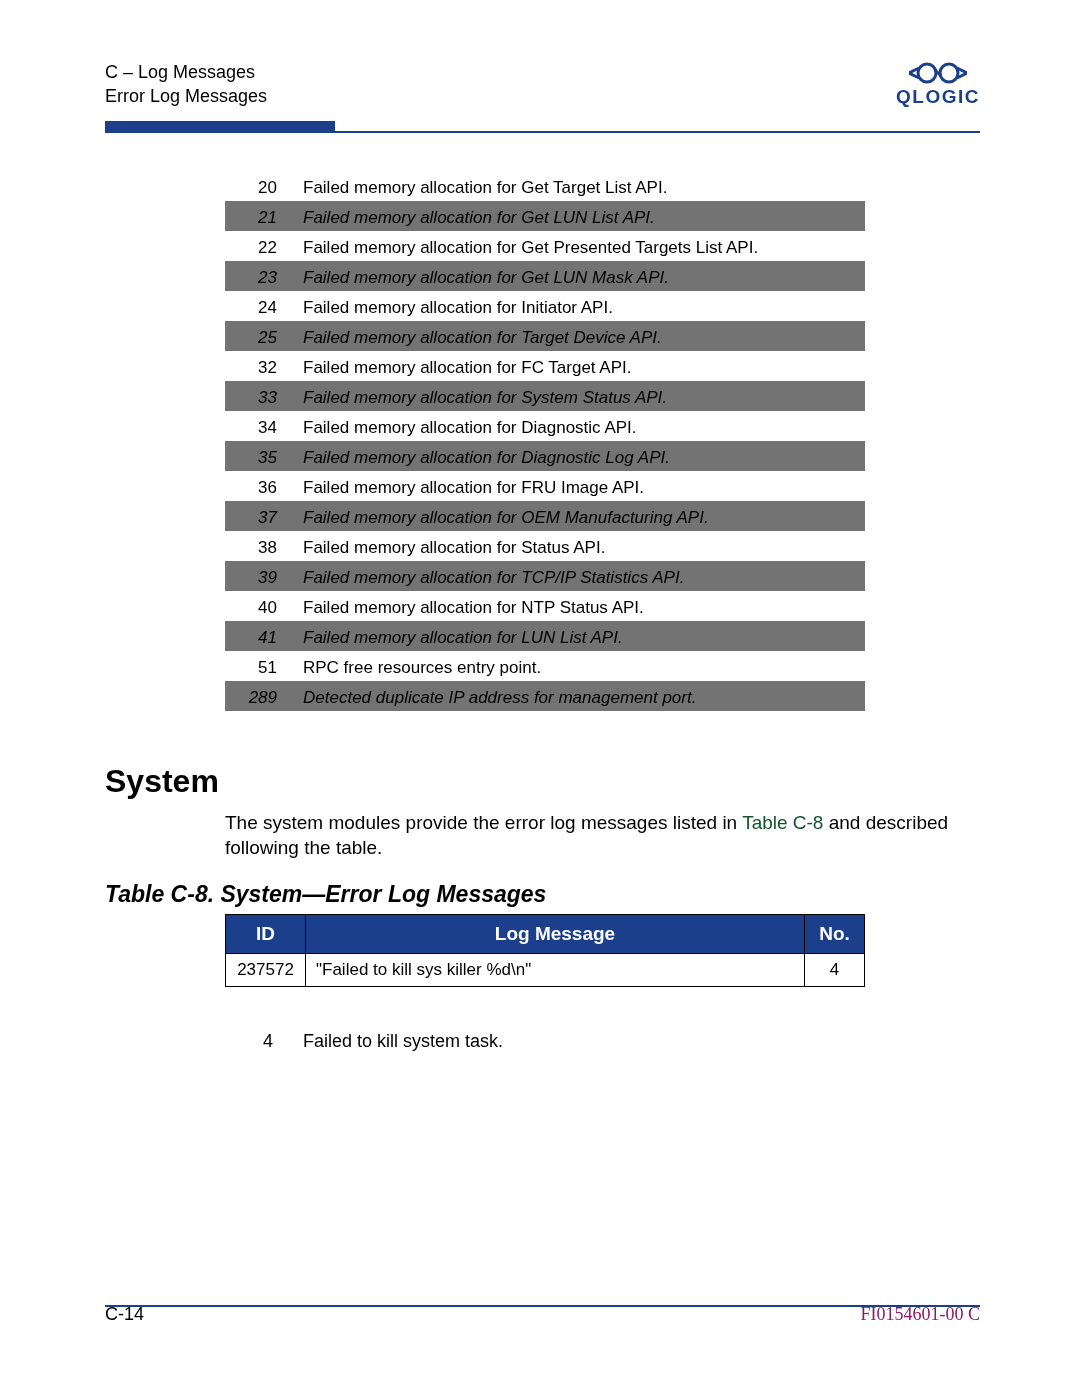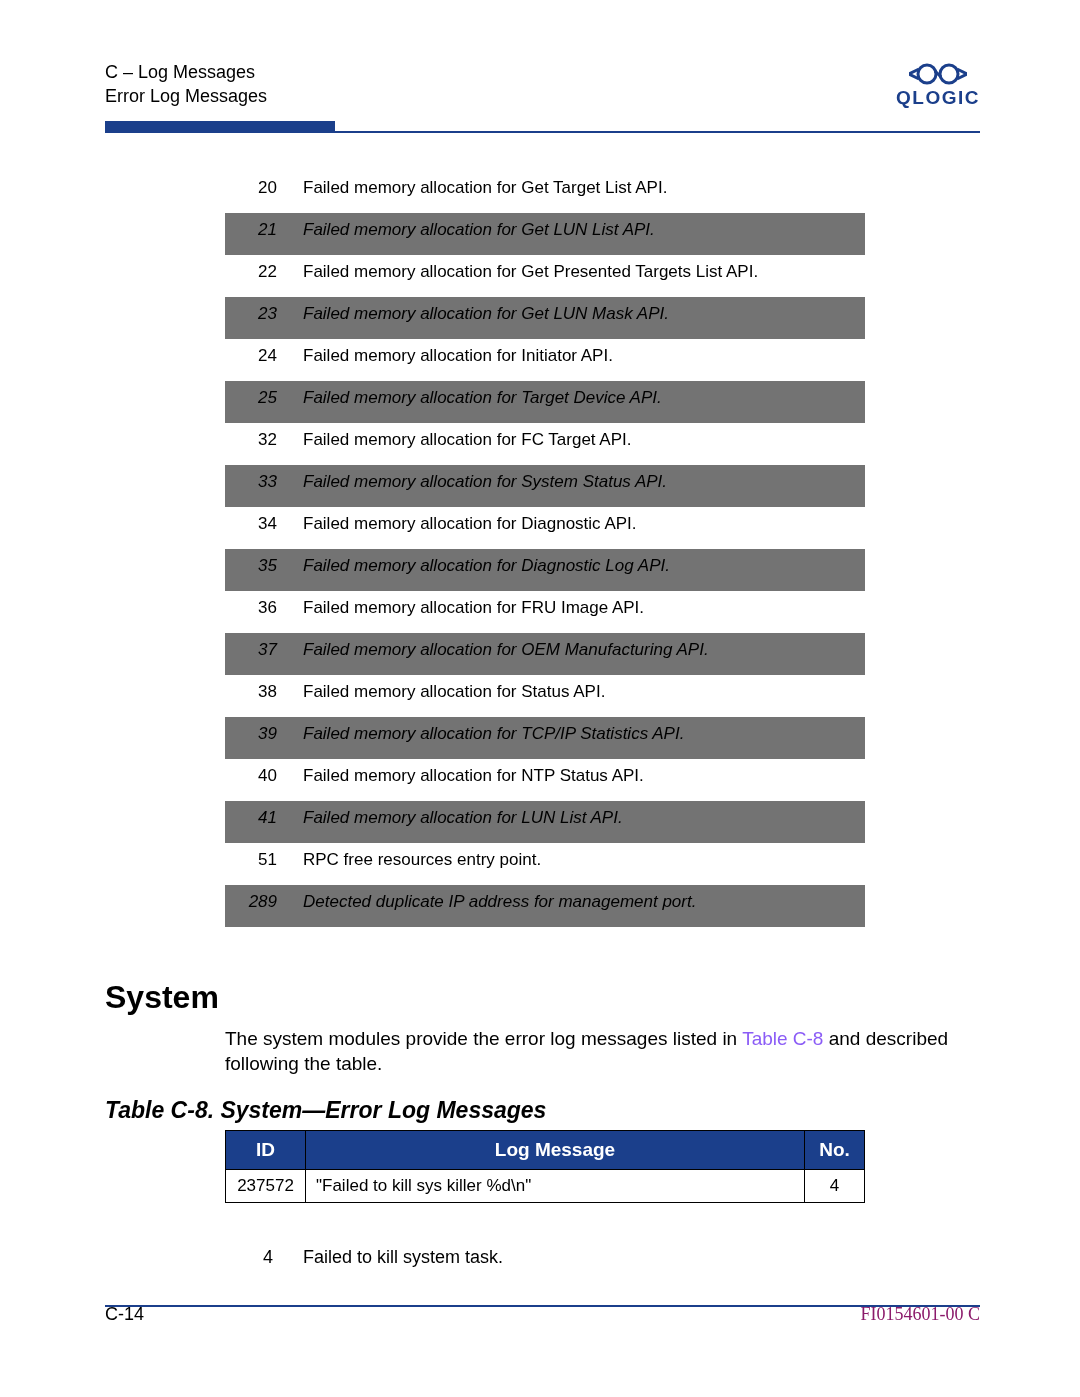--- a/index.html
+++ b/index.html
@@ -12,21 +12,21 @@
     color: #000;
   }
   .page {
     padding: 60px 100px 0 105px;
     position: relative;
     height: 100%;
   }
   .header {
     display: flex;
     justify-content: space-between;
-    align-items: flex-end;
+    align-items: flex-start;
     margin-bottom: 12px;
   }
   .header-left {
     font-size: 18px;
     line-height: 1.35;
   }
   .logo {
     display: flex;
     flex-direction: column;
     align-items: center;
@@ -60,42 +60,42 @@
     height: 2px;
     background: #1b3f8b;
   }
   .table1 {
     margin-left: 120px;
     width: 640px;
     border-collapse: collapse;
     font-size: 17px;
   }
   .table1 td {
-    padding: 7px 8px 15px 8px;
+    padding: 7px 8px 3px 8px;
     vertical-align: top;
   }
   .table1 td.id {
     text-align: right;
     width: 70px;
     padding-right: 18px;
   }
   .table1 tr.shade td { background: #737373; font-style: italic; }
   .section-heading {
     font-size: 32px;
     font-weight: bold;
     margin-top: 52px;
     margin-bottom: 10px;
   }
   .body-text {
     font-size: 19px;
     margin-left: 120px;
     line-height: 1.35;
     margin-bottom: 20px;
   }
-  .xref { color: #8b5cf6; }
+  .xref { color: #14532d; }
   .table-caption {
     font-size: 23px;
     font-weight: bold;
     font-style: italic;
     margin-bottom: 6px;
   }
   .table2 {
     margin-left: 120px;
     width: 640px;
     border-collapse: collapse;

